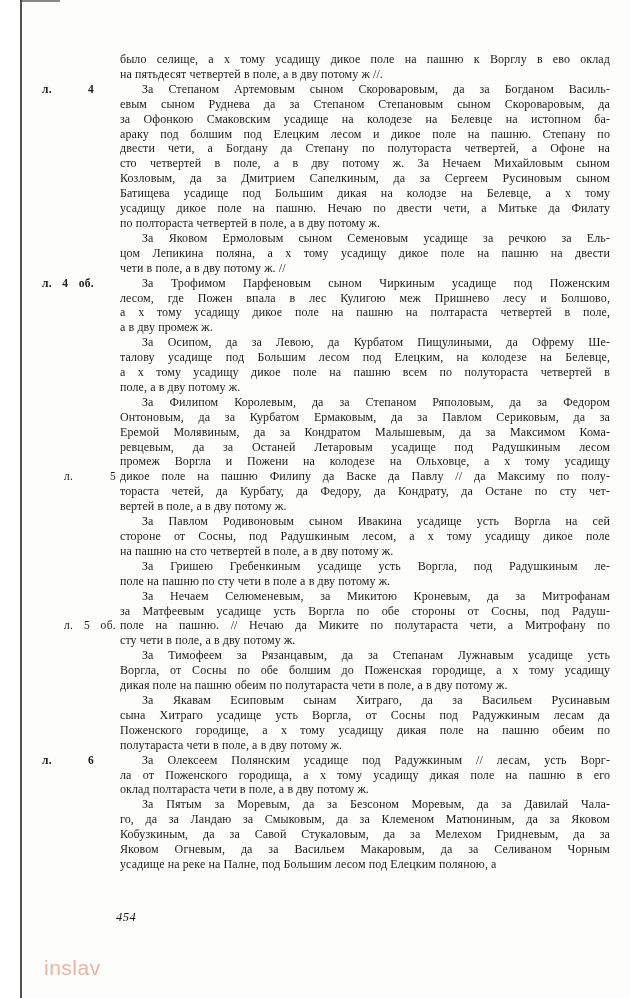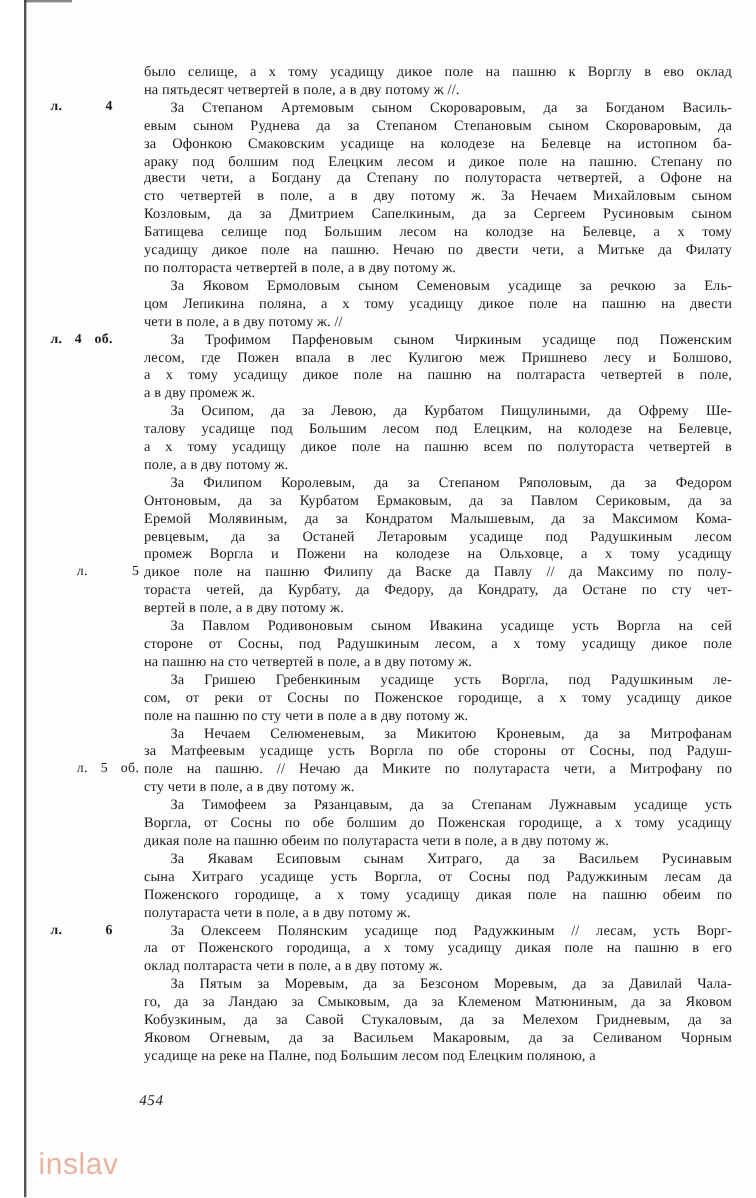--- a/index.html
+++ b/index.html
@@ -63,24 +63,24 @@
   .page-number {
     position: absolute;
     left: 96px;
     top: 910px;
     font-size: 12.5px;
     letter-spacing: 0.5px;
     font-style: italic;
   }
   .watermark {
     position: absolute;
-    left: 12px;
+    left: 24px;
     top: 956px;
     font-family: "Liberation Sans", "DejaVu Sans", sans-serif;
-    font-size: 25px;
+    font-size: 21px;
     font-weight: 400;
     letter-spacing: 0.5px;
   }
 </style>
 </head>
 <body>
 
 <div class="page" style="background: rgb(253, 253, 252); color: rgb(27, 27, 27); margin-left: 20px;">
   <div class="scan-edge"></div>
   <div class="scan-edge-top"></div>
@@ -91,21 +91,21 @@
         <div class="line last">на пятьдесят четвертей в поле, а в дву потому ж //.</div>
       </div>
       <div class="paragraph">
         <div class="line indent">За Степаном Артемовым сыном Скороваровым, да за Богданом Василь-<span class="folio">л. 4</span></div>
         <div class="line">евым сыном Руднева да за Степаном Степановым сыном Скороваровым, да</div>
         <div class="line">за Офонкою Смаковским усадище на колодезе на Белевце на истопном ба-</div>
         <div class="line">араку под болшим под Елецким лесом и дикое поле на пашню. Степану по</div>
         <div class="line">двести чети, а Богдану да Степану по полутораста четвертей, а Офоне на</div>
         <div class="line">сто четвертей в поле, а в дву потому ж. За Нечаем Михайловым сыном</div>
         <div class="line">Козловым, да за Дмитрием Сапелкиным, да за Сергеем Русиновым сыном</div>
-        <div class="line">Батищева селище под Большим лесом на колодзе на Белевце, а х тому</div>
+        <div class="line">Батищева усадище под Большим дикая на колодзе на Белевце, а х тому</div>
         <div class="line">усадищу дикое поле на пашню. Нечаю по двести чети, а Митьке да Филату</div>
         <div class="line last">по полтораста четвертей в поле, а в дву потому ж.</div>
       </div>
       <div class="paragraph">
         <div class="line indent">За Яковом Ермоловым сыном Семеновым усадище за речкою за Ель-</div>
         <div class="line">цом Лепикина поляна, а х тому усадищу дикое поле на пашню на двести</div>
         <div class="line last">чети в поле, а в дву потому ж. //</div>
       </div>
       <div class="paragraph">
         <div class="line indent">За Трофимом Парфеновым сыном Чиркиным усадище под Поженским<span class="folio">л. 4 об.</span></div>
@@ -129,21 +129,20 @@
         <div class="line">тораста четей, да Курбату, да Федору, да Кондрату, да Остане по сту чет-</div>
         <div class="line last">вертей в поле, а в дву потому ж.</div>
       </div>
       <div class="paragraph">
         <div class="line indent">За Павлом Родивоновым сыном Ивакина усадище усть Воргла на сей</div>
         <div class="line">стороне от Сосны, под Радушкиным лесом, а х тому усадищу дикое поле</div>
         <div class="line last">на пашню на сто четвертей в поле, а в дву потому ж.</div>
       </div>
       <div class="paragraph">
         <div class="line indent">За Гришею Гребенкиным усадище усть Воргла, под Радушкиным ле-</div>
-        <div class="line">сом, от реки от Сосны по Поженское городище, а х тому усадищу дикое</div>
         <div class="line last">поле на пашню по сту чети в поле а в дву потому ж.</div>
       </div>
       <div class="paragraph">
         <div class="line indent">За Нечаем Селюменевым, за Микитою Кроневым, да за Митрофанам</div>
         <div class="line">за Матфеевым усадище усть Воргла по обе стороны от Сосны, под Радуш-</div>
         <div class="line">поле на пашню. // Нечаю да Миките по полутараста чети, а Митрофану по<span class="folio">л. 5 об.</span></div>
         <div class="line last">сту чети в поле, а в дву потому ж.</div>
       </div>
       <div class="paragraph">
         <div class="line indent">За Тимофеем за Рязанцавым, да за Степанам Лужнавым усадище усть</div>

